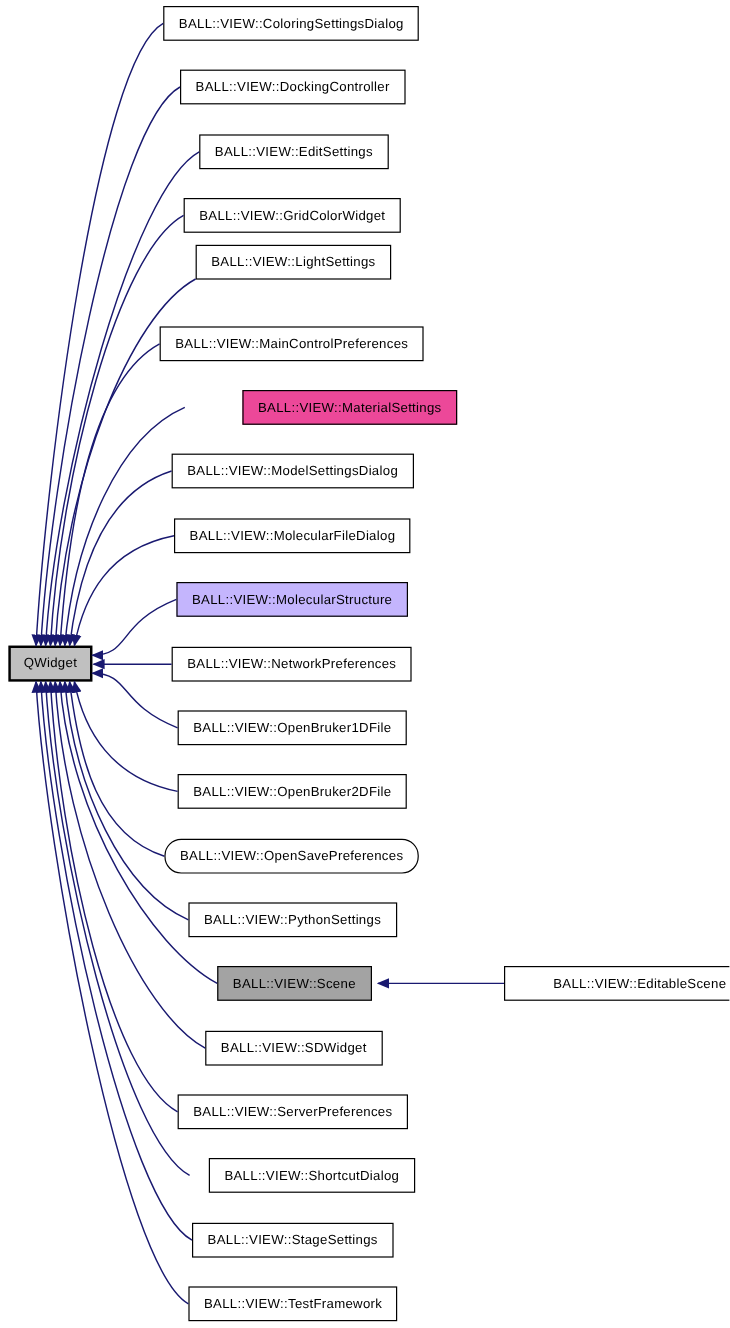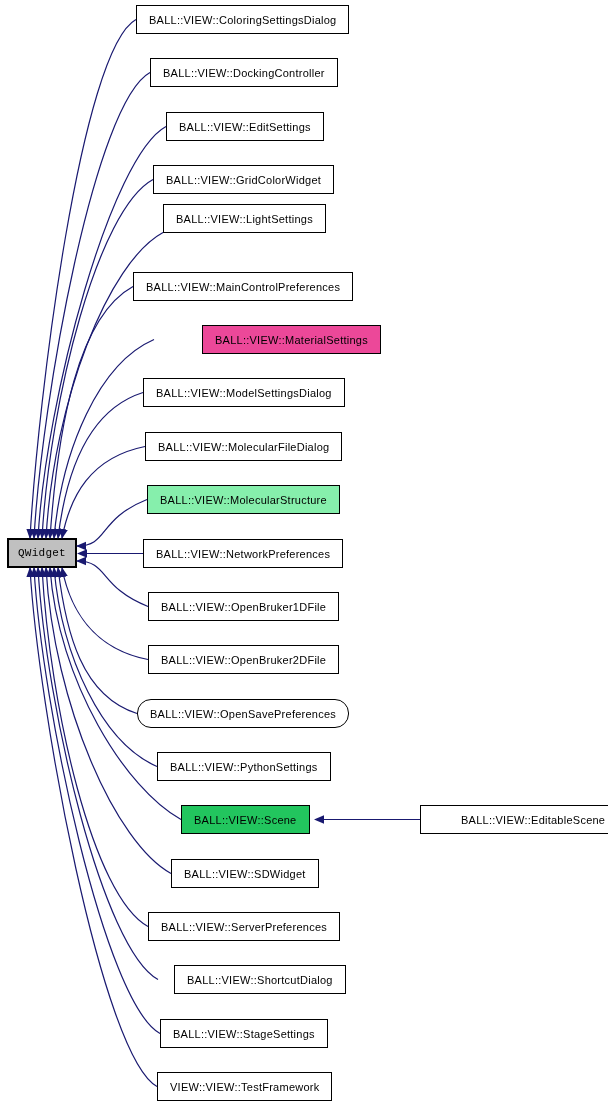--- a/index.html
+++ b/index.html
@@ -76,37 +76,37 @@
         <path d="M 171 873.5 C 116 843.5, 54 705.475, 46 568" marker-end="url(#arrowhead)"></path>
         <path d="M 148 926.5 C 93 896.5, 50 708, 42 568" marker-end="url(#arrowhead)"></path>
         <path d="M 158 979.5 C 103 949.5, 46 708, 38 568" marker-end="url(#arrowhead)"></path>
         <path d="M 160 1033.5 C 105 1003.5, 42 708, 34 568" marker-end="url(#arrowhead)"></path>
         <path d="M 157 1086.5 C 102 1056.5, 38 708, 30 568" marker-end="url(#arrowhead)"></path>
         <path d="M 420 819.5 L 315 819.5" marker-end="url(#arrowhead)"></path>
       </g>
   </svg>
 
   <div id="nodes">
-    <div class="node base" style="left: 7px; top: 538px; width: 70px; height: 30px; background: rgb(192, 192, 192); border-color: rgb(0, 0, 0); color: rgb(0, 0, 0); font-family: Liberation Mono, monospace;">QWidget</div>
+    <div class="node base" style="left: 7px; top: 538px; width: 70px; height: 30px; background: rgb(192, 192, 192); border-color: rgb(0, 0, 0); color: rgb(0, 0, 0);">QWidget</div>
   <div class="node" style="top: 5px; background: rgb(255, 255, 255); border-color: rgb(0, 0, 0); color: rgb(0, 0, 0); left: 136px;">BALL::VIEW::ColoringSettingsDialog</div>
       <div class="node" style="top: 58px; background: rgb(255, 255, 255); border-color: rgb(0, 0, 0); color: rgb(0, 0, 0); left: 150px;">BALL::VIEW::DockingController</div>
       <div class="node" style="top: 112px; background: rgb(255, 255, 255); border-color: rgb(0, 0, 0); color: rgb(0, 0, 0); left: 166px;">BALL::VIEW::EditSettings</div>
       <div class="node" style="top: 165px; background: rgb(255, 255, 255); border-color: rgb(0, 0, 0); color: rgb(0, 0, 0); left: 153px;">BALL::VIEW::GridColorWidget</div>
       <div class="node" style="top: 204px; background: rgb(255, 255, 255); border-color: rgb(0, 0, 0); color: rgb(0, 0, 0); left: 163px;">BALL::VIEW::LightSettings</div>
       <div class="node" style="top: 272px; background: rgb(255, 255, 255); border-color: rgb(0, 0, 0); color: rgb(0, 0, 0); left: 133px;">BALL::VIEW::MainControlPreferences</div>
       <div class="node" style="top: 325px; background: #ec4899; border-color: rgb(0, 0, 0); color: rgb(0, 0, 0); left: 154px; margin-left: 48px;">BALL::VIEW::MaterialSettings</div>
       <div class="node" style="top: 378px; background: rgb(255, 255, 255); border-color: rgb(0, 0, 0); color: rgb(0, 0, 0); left: 143px;">BALL::VIEW::ModelSettingsDialog</div>
       <div class="node" style="top: 432px; background: rgb(255, 255, 255); border-color: rgb(0, 0, 0); color: rgb(0, 0, 0); left: 145px;">BALL::VIEW::MolecularFileDialog</div>
-      <div class="node" style="top: 485px; background: #86efac; border-color: rgb(0, 0, 0); color: rgb(0, 0, 0); left: 147px;">BALL::VIEW::MolecularStructure</div>
+      <div class="node" style="top: 485px; background: #c4b5fd; border-color: rgb(0, 0, 0); color: rgb(0, 0, 0); left: 147px;">BALL::VIEW::MolecularStructure</div>
       <div class="node" style="top: 539px; background: rgb(255, 255, 255); border-color: rgb(0, 0, 0); color: rgb(0, 0, 0); left: 143px;">BALL::VIEW::NetworkPreferences</div>
       <div class="node" style="top: 592px; background: rgb(255, 255, 255); border-color: rgb(0, 0, 0); color: rgb(0, 0, 0); left: 148px;">BALL::VIEW::OpenBruker1DFile</div>
       <div class="node" style="top: 645px; background: rgb(255, 255, 255); border-color: rgb(0, 0, 0); color: rgb(0, 0, 0); left: 148px;">BALL::VIEW::OpenBruker2DFile</div>
       <div class="node" style="top: 699px; background: rgb(255, 255, 255); border-color: rgb(0, 0, 0); color: rgb(0, 0, 0); left: 137px; border-radius: 14px;">BALL::VIEW::OpenSavePreferences</div>
       <div class="node" style="top: 752px; background: rgb(255, 255, 255); border-color: rgb(0, 0, 0); color: rgb(0, 0, 0); left: 157px;">BALL::VIEW::PythonSettings</div>
-      <div class="node" style="top: 805px; background: #22c55e; border-color: rgb(0, 0, 0); color: rgb(0, 0, 0); left: 181px; text-align: right;">BALL::VIEW::Scene</div>
+      <div class="node" style="top: 805px; background: #a3a3a3; border-color: rgb(0, 0, 0); color: rgb(0, 0, 0); left: 181px; text-align: right;">BALL::VIEW::Scene</div>
       <div class="node" style="top: 859px; background: rgb(255, 255, 255); border-color: rgb(0, 0, 0); color: rgb(0, 0, 0); left: 171px;">BALL::VIEW::SDWidget</div>
       <div class="node" style="top: 912px; background: rgb(255, 255, 255); border-color: rgb(0, 0, 0); color: rgb(0, 0, 0); left: 148px;">BALL::VIEW::ServerPreferences</div>
       <div class="node" style="top: 965px; background: rgb(255, 255, 255); border-color: rgb(0, 0, 0); color: rgb(0, 0, 0); left: 174px;">BALL::VIEW::ShortcutDialog</div>
       <div class="node" style="top: 1019px; background: rgb(255, 255, 255); border-color: rgb(0, 0, 0); color: rgb(0, 0, 0); left: 160px;">BALL::VIEW::StageSettings</div>
-      <div class="node" style="top: 1072px; background: rgb(255, 255, 255); border-color: rgb(0, 0, 0); color: rgb(0, 0, 0); left: 157px;">VIEW::VIEW::TestFramework</div>
+      <div class="node" style="top: 1072px; background: rgb(255, 255, 255); border-color: rgb(0, 0, 0); color: rgb(0, 0, 0); left: 157px;">BALL::VIEW::TestFramework</div>
       <div class="node" style="top: 805px; background: rgb(255, 255, 255); border-color: rgb(0, 0, 0); color: rgb(0, 0, 0); left: 420px; padding-left: 40px;">BALL::VIEW::EditableScene</div>
     </div>
 </div>
 
 </body></html>

